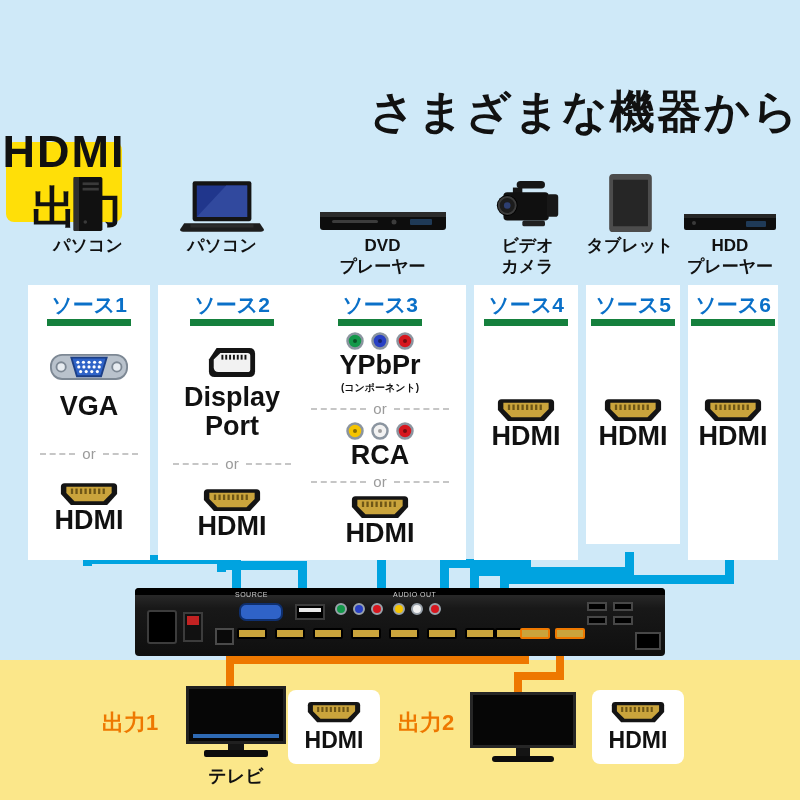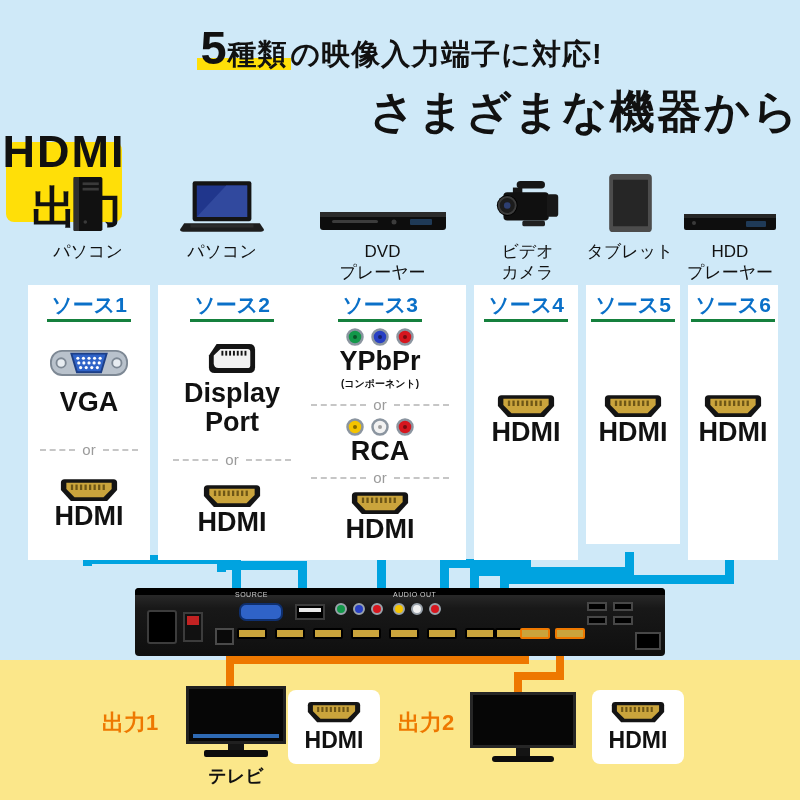--- a/index.html
+++ b/index.html
@@ -8,24 +8,24 @@
   .abs{position:absolute;}
   
   .sub{top:24px;left:0;width:100%;text-align:center;font-weight:800;font-size:29px;letter-spacing:1px;}
   .sub .n5{font-size:47px;line-height:1;}
   .sub .hl{background:linear-gradient(transparent 62%,#ffdf08 62%);padding:0 3px;}
   .title{top:82px;left:0;width:100%;text-align:right;font-weight:800;font-size:45px;letter-spacing:2px;}
   .title .badge{background:#ffdf08;padding:3px 12px;margin-left:6px;}
   
   .dev{display:flex;flex-direction:column;align-items:center;}
   .icw{height:66px;display:flex;align-items:flex-end;justify-content:center;}
-  .dlabel{font-size:17px;font-weight:400;line-height:1.25;text-align:center;margin-top:7px;}
+  .dlabel{font-size:17px;font-weight:700;line-height:1.25;text-align:center;margin-top:1px;}
   
   .col{background:#fff;display:flex;flex-direction:column;align-items:center;padding-top:8px;z-index:2;box-sizing:border-box;}
-  .slabel{color:#0a70c8;font-weight:800;font-size:21px;border-bottom:3px solid #15803d;padding:0 4px 3px;line-height:1.1;}
+  .slabel{color:#0a70c8;font-weight:800;font-size:21px;border-bottom:7px solid #15803d;padding:0 4px 3px;line-height:1.1;}
   .pname{font-weight:800;font-size:27px;line-height:1.08;text-align:center;}
   .psub{font-weight:800;font-size:10px;margin-top:1px;}
   .orrow{display:flex;align-items:center;gap:7px;color:#9b9b9b;font-size:15px;width:80%;}
   .orrow .dsh{flex:1;border-top:2px dashed #c6c6c6;height:0;}
   .hdmi-ic{width:58px;height:24px;}
   
   .cl{background:#00a3e0;z-index:1;}
   .ol{background:#ee7800;z-index:1;}
   
   .band{left:0;bottom:0;width:800px;height:140px;background:#fbe78a;z-index:0;}
@@ -64,23 +64,20 @@
       <rect x="42" y="7" width="2.5" height="6"></rect>
         <rect x="47" y="7" width="2.5" height="6"></rect>
     </g>
   </symbol>
 </svg>
 
 <div class="stage">
 
   <div class="abs band"></div>
 
-  <div class="abs sub">
-    <span class="hl"><span class="n5">5</span><span>種類</span></span><span>の映像入力端子に対応!</span>
-  </div>
   <div class="abs title">
     <span>さまざまな機器から</span><span class="badge">HDMI出力</span>
   </div>
 
   <div class="abs dev" style="left:40px;top:168px;width:96px">
     <div class="icw">
       <svg viewBox="0 0 40 64" width="36" height="60">
           <rect x="4" y="2" width="32" height="60" rx="2" fill="#111"></rect>
           <rect x="4" y="2" width="6" height="60" fill="#2e2e2e"></rect>
           <rect x="14" y="8" width="18" height="3" fill="#3a3a3a"></rect>

